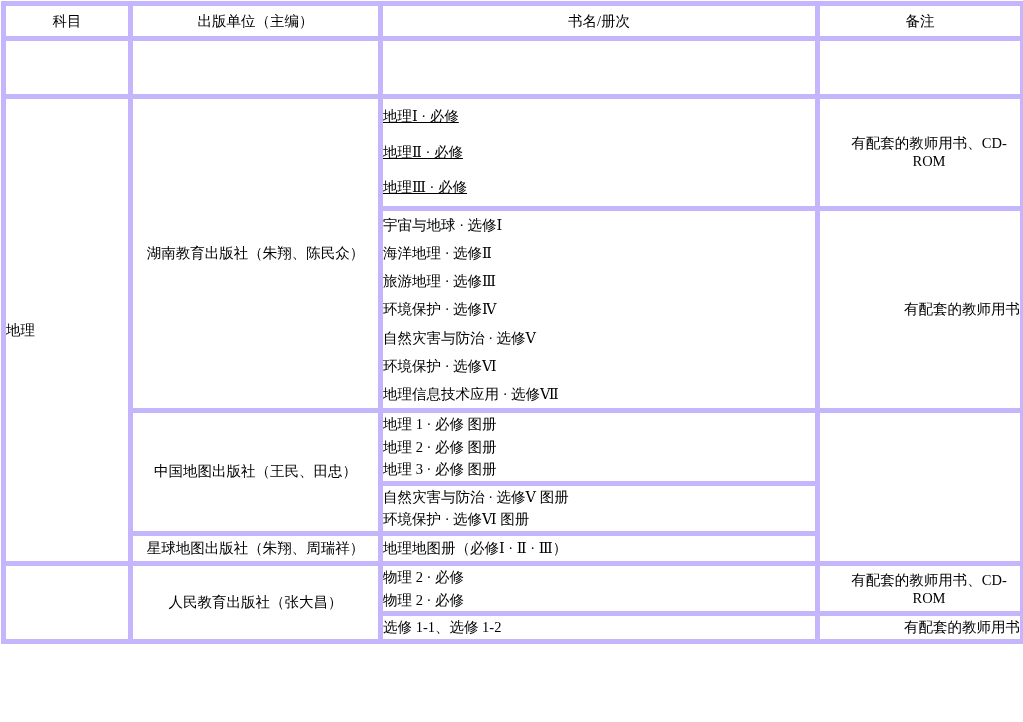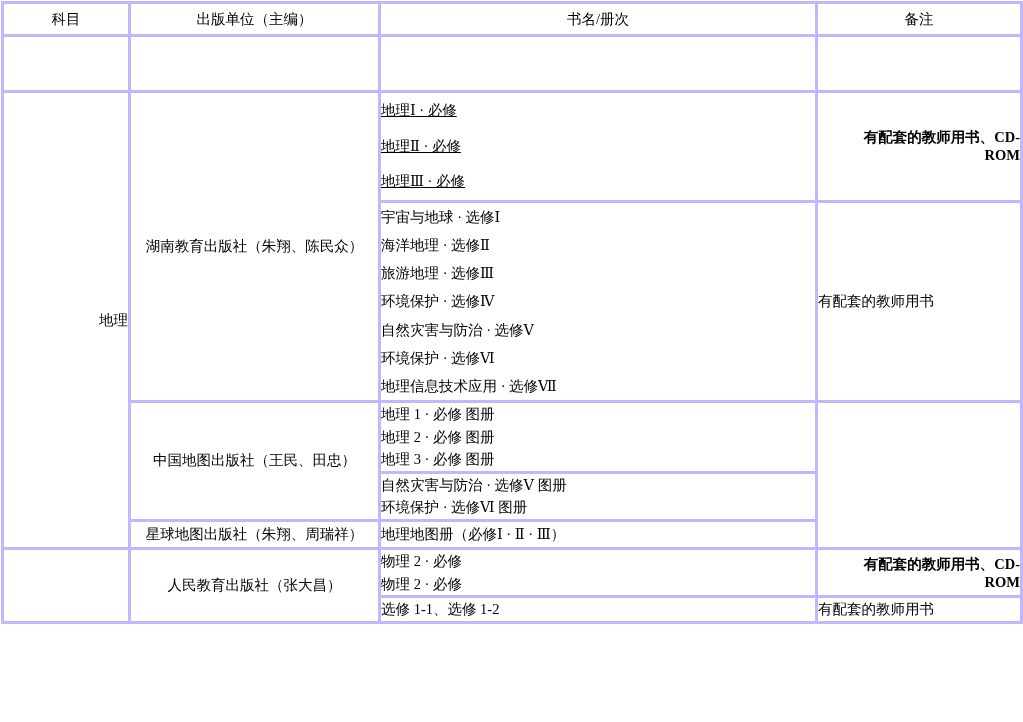--- a/index.html
+++ b/index.html
@@ -19,55 +19,54 @@
     height: 722px;
     position: relative;
   }
   table.book-table {
     border-collapse: collapse;
     table-layout: fixed;
     width: 1021px;
     margin: 1px 0 0 1px;
   }
   table.book-table td, table.book-table th {
-    border: 3px solid #c4b5fd;
+    border: 5px solid #c4b5fd;
     padding: 0;
     vertical-align: middle;
     font-weight: normal;
     font-size: 14.5px;
   }
   .hdr {
     text-align: center;
     height: 30px;
     font-size: 15.5px;
     font-weight: normal;
   }
   .col-subject { width: 127px; }
   .col-press   { width: 250px; }
   .col-book    { width: 437px; }
   .col-note    { width: 205px; }
   .subject-cell {
-    text-align: right;
+    text-align: left;
     font-size: 15px;
   }
   .press-cell {
     text-align: center;
     font-size: 15px;
     line-height: 1.75;
     padding: 4px 14px;
   }
   .note-cell {
-    text-align: left;
+    text-align: right;
     font-size: 14.5px;
     padding: 4px 6px;
   }
   .note-cell.left {
-    text-align: right;
+    text-align: center;
     padding-left: 18px;
-    font-weight: bold;
   }
   .book-cell {
     text-align: left;
     padding: 6px 0 6px 12px;
     font-size: 14.5px;
   }
   .book-cell .line {
     line-height: 1.55;
     white-space: nowrap;
   }

